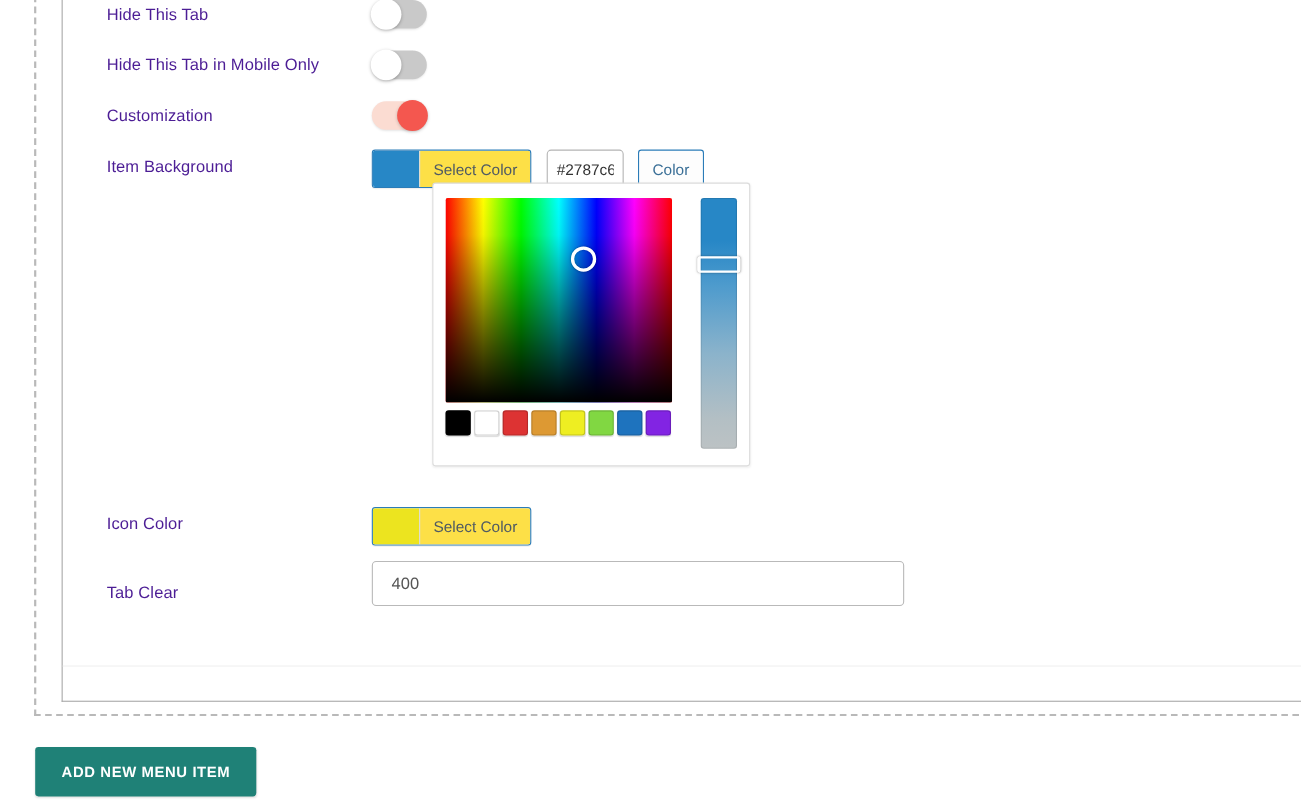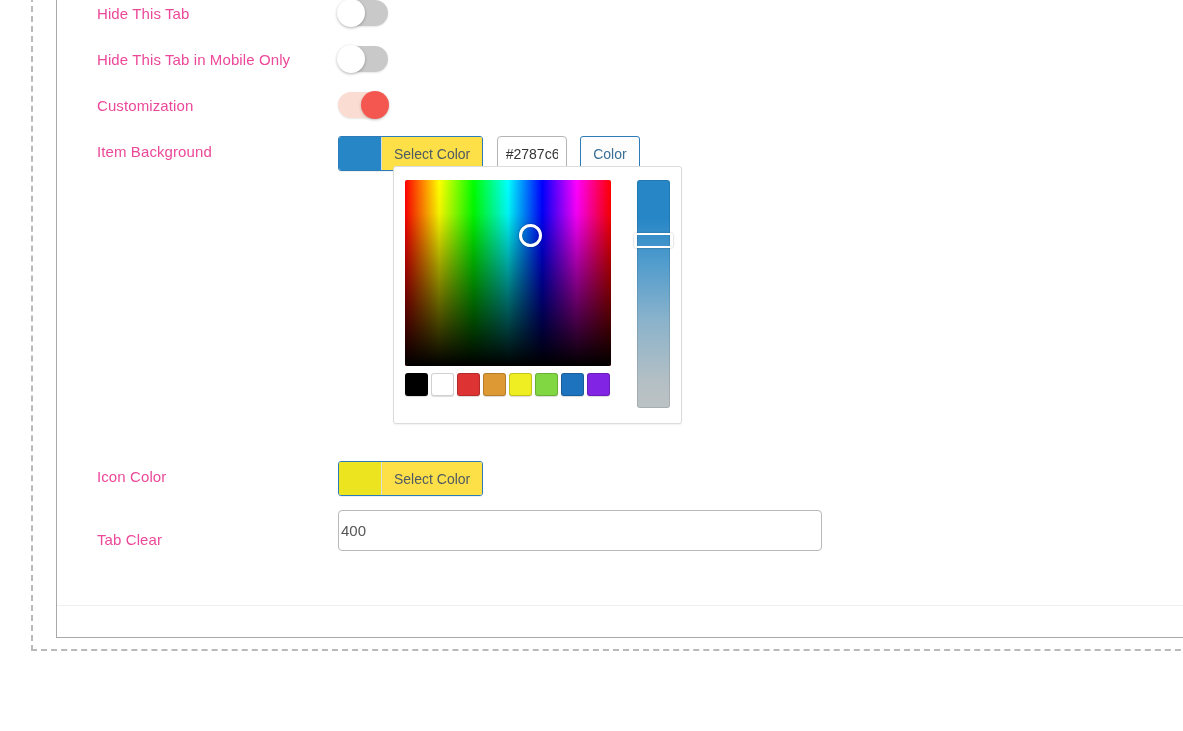--- a/index.html
+++ b/index.html
@@ -53,21 +53,21 @@
     position: absolute;
     left: 0;
     width: 100%;
     display: flex;
     align-items: flex-start;
   }
   .field-label {
     position: absolute;
     left: 40px;
     font-size: 15px;
-    color: #ec4899;
+    color: #4c1d95;
     font-family: "Liberation Sans", sans-serif;
     letter-spacing: .1px;
     white-space: nowrap;
   }
   .field-control {
     position: absolute;
     left: 281px;
   }
 
   
@@ -243,21 +243,21 @@
     height: 23px;
     border-radius: 3px;
     box-shadow: inset 0 0 0 1px rgba(0,0,0,.18), 0 1px 1px rgba(0,0,0,.14);
     cursor: pointer;
   }
 
   
   .text-input {
     width: 484px;
     height: 41px;
-    padding: 0 2px;
+    padding: 0 17px;
     border: 1px solid #b9b9b9;
     border-radius: 4px;
     background: #fff;
     font-size: 15px;
     color: #555;
     font-family: "Liberation Sans", sans-serif;
     outline: none;
   }
 
   
@@ -380,14 +380,15 @@
         <div class="field-control" style="top:-21px;">
           <input class="text-input" type="text" value="400" style="">
         </div>
       </div>
 
     </div>
 
     <div class="panel-sep"></div>
   </div>
 
+  <button class="add-btn">Add New Menu Item</button>
 
 </div>
 
 </body></html>

